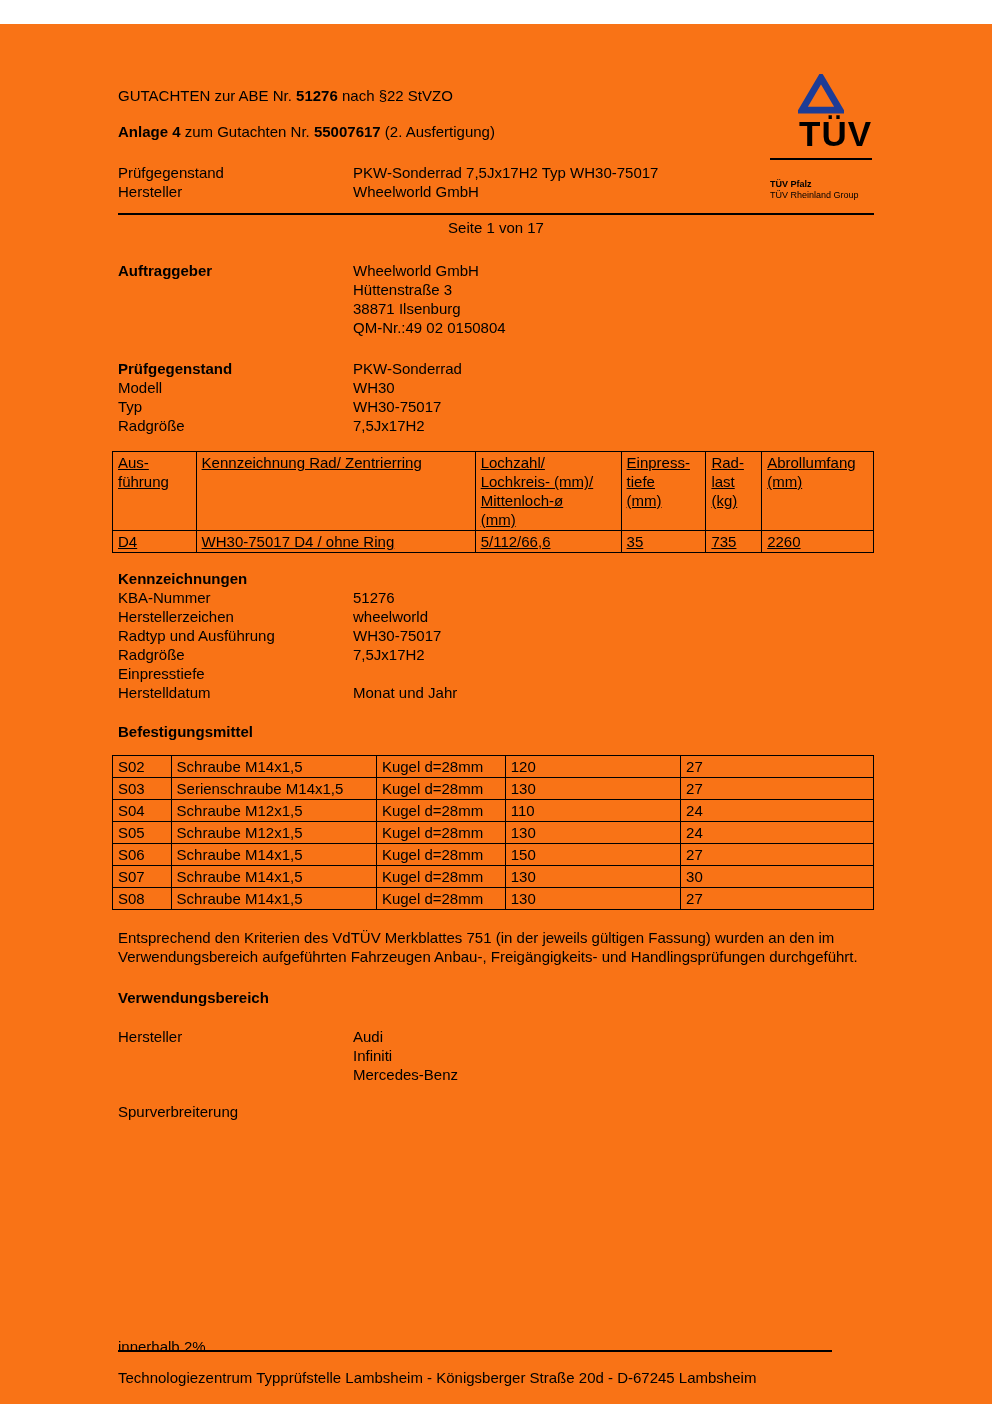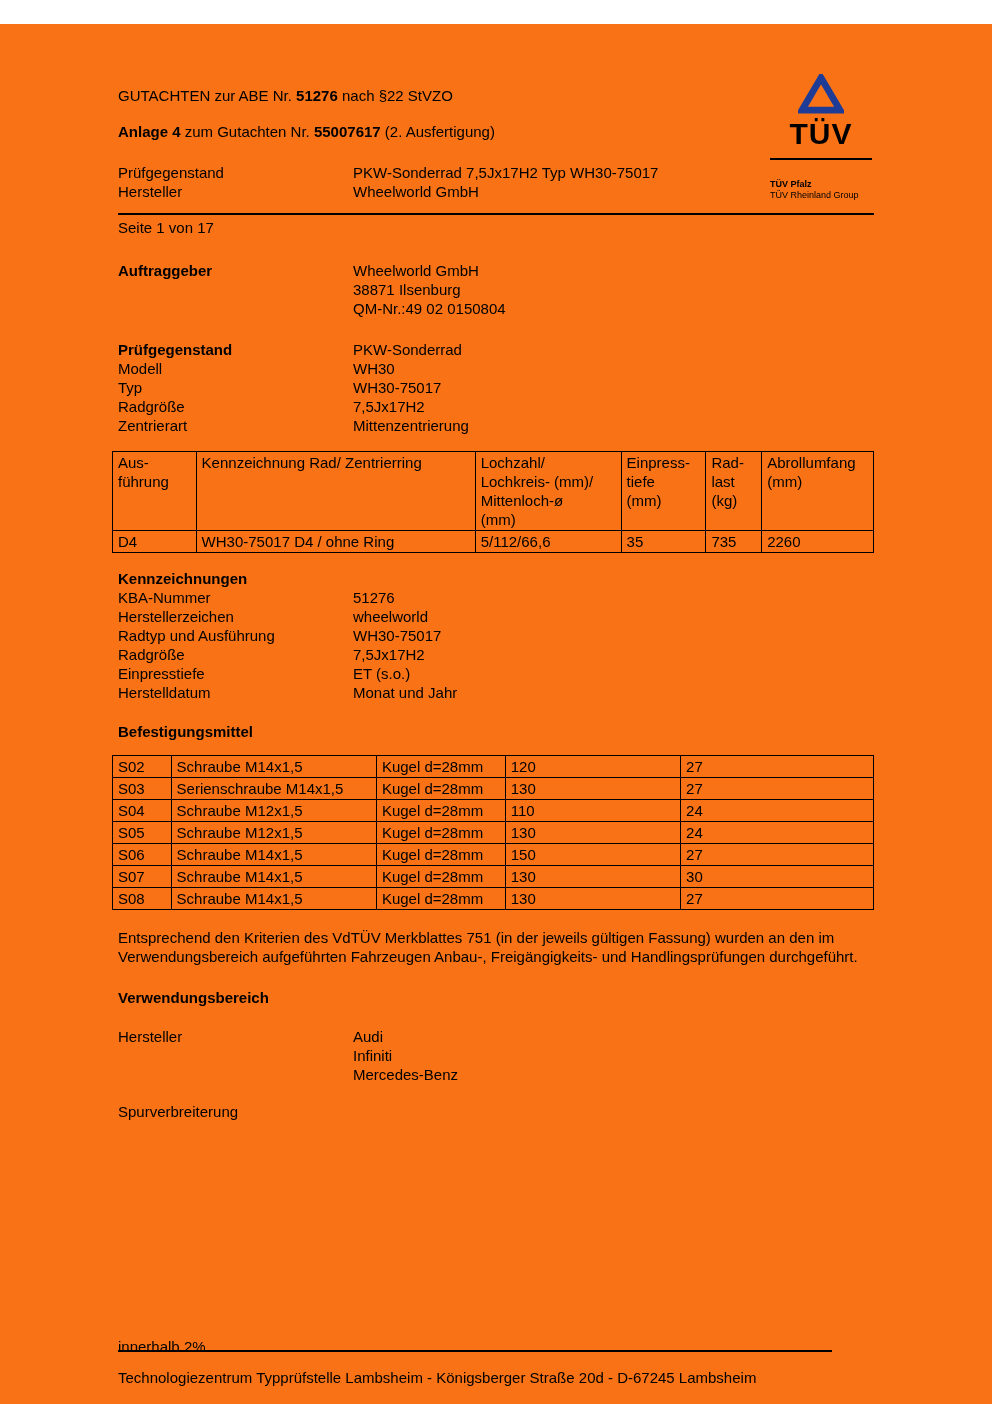--- a/index.html
+++ b/index.html
@@ -8,39 +8,39 @@
     font-family:"Liberation Sans",sans-serif;font-size:15px;line-height:19px;
     padding:62px 118px 0 118px;box-sizing:border-box;overflow:hidden;margin-top:24px;
   }
   .b{font-weight:bold;}
   .kv{display:flex;}
   .k{flex:0 0 235px;}
   .v{flex:1 1 auto;}
   .anlage{margin-top:17px;}
   .pg-head{margin-top:22px;}
   .rule{border-bottom:2px solid #000;height:0;margin-top:12px;}
-  .page-num{text-align:left;margin-top:3px;}
+  .page-num{text-align:center;margin-top:3px;}
   .auftraggeber{margin-top:24px;}
   .pruefgegenstand{margin-top:22px;}
   table{border-collapse:collapse;table-layout:fixed;margin-left:-6px;}
   th,td{border:1px solid #000;font-weight:normal;text-align:left;vertical-align:top;
         padding:1px 5px;font-size:15px;line-height:19px;overflow:hidden;}
   .prewrap{white-space:pre-line;}
-  .t1{margin-top:16px;}
+  .t1{margin-top:16px;text-decoration:underline;}
   .kennz{margin-top:16px;}
   .befest-h{margin-top:20px;}
   .t2{margin-top:14px;}
   .pruef-h{margin-top:16px;}
   .pruef-text{margin-top:18px;max-width:760px;}
   .verw-h{margin-top:22px;}
   .verw-hersteller{margin-top:20px;}
   .spur{margin-top:18px;flex-direction:column;}
   .logo{position:absolute;top:50px;right:120px;width:102px;}
   .logo .tri{display:block;margin:0 auto;width:46px;height:40px;}
-  .logo .brand{text-align:center;font-size:30px;line-height:34px;font-weight:bold;letter-spacing:1px;margin-top:3px;}
+  .logo .brand{text-align:right;font-size:35px;line-height:34px;font-weight:bold;letter-spacing:1px;margin-top:3px;}
   .logo .subs{border-top:2px solid #000;margin-top:7px;padding-top:19px;font-size:9px;line-height:11px;text-align:left;}
   .footer{position:absolute;left:118px;top:1326px;width:714px;border-top:2px solid #000;padding-top:16px;}
 </style>
 </head>
 <body>
 
 <div class="page">
 
   <div><span>GUTACHTEN zur ABE Nr. </span><span class="b">51276</span><span> nach §22 StVZO</span></div>
 
@@ -68,20 +68,21 @@
     </div>
   </div>
 
   <div class="rule"></div>
   <div class="page-num">Seite 1 von 17</div>
 
   <div class="kv auftraggeber">
     <div class="k b">Auftraggeber</div>
     <div class="v">
       <div>Wheelworld GmbH</div>
+      <div>Hüttenstraße 3</div>
       <div>38871 Ilsenburg</div>
       <div>QM-Nr.:49 02 0150804</div>
     </div>
   </div>
 
   <div class="pruefgegenstand">
     <div class="kv">
       <div class="k b">Prüfgegenstand</div>
       <div class="v">PKW-Sonderrad</div>
     </div>
@@ -89,24 +90,20 @@
       <div class="k">Modell</div>
       <div class="v">WH30</div>
     </div>
     <div class="kv">
       <div class="k">Typ</div>
       <div class="v">WH30-75017</div>
     </div>
     <div class="kv">
       <div class="k">Radgröße</div>
       <div class="v">7,5Jx17H2</div>
-    </div>
-    <div class="kv">
-      <div class="k">Zentrierart</div>
-      <div class="v">Mittenzentrierung</div>
     </div>
   </div>
 
   <table class="t1">
     <colgroup>
       <col style="width:84px">
         <col style="width:282px">
         <col style="width:147px">
       <col style="width:85px">
         <col style="width:56px">
@@ -154,21 +151,20 @@
     <div class="kv">
       <div class="k">Radtyp und Ausführung</div>
       <div class="v">WH30-75017</div>
     </div>
     <div class="kv">
       <div class="k">Radgröße</div>
       <div class="v">7,5Jx17H2</div>
     </div>
     <div class="kv">
       <div class="k">Einpresstiefe</div>
-      <div class="v">ET (s.o.)</div>
     </div>
     <div class="kv">
       <div class="k">Herstelldatum</div>
       <div class="v">Monat und Jahr</div>
     </div>
   </div>
 
   <div class="b befest-h">Befestigungsmittel</div>
 
   <table class="t2">

